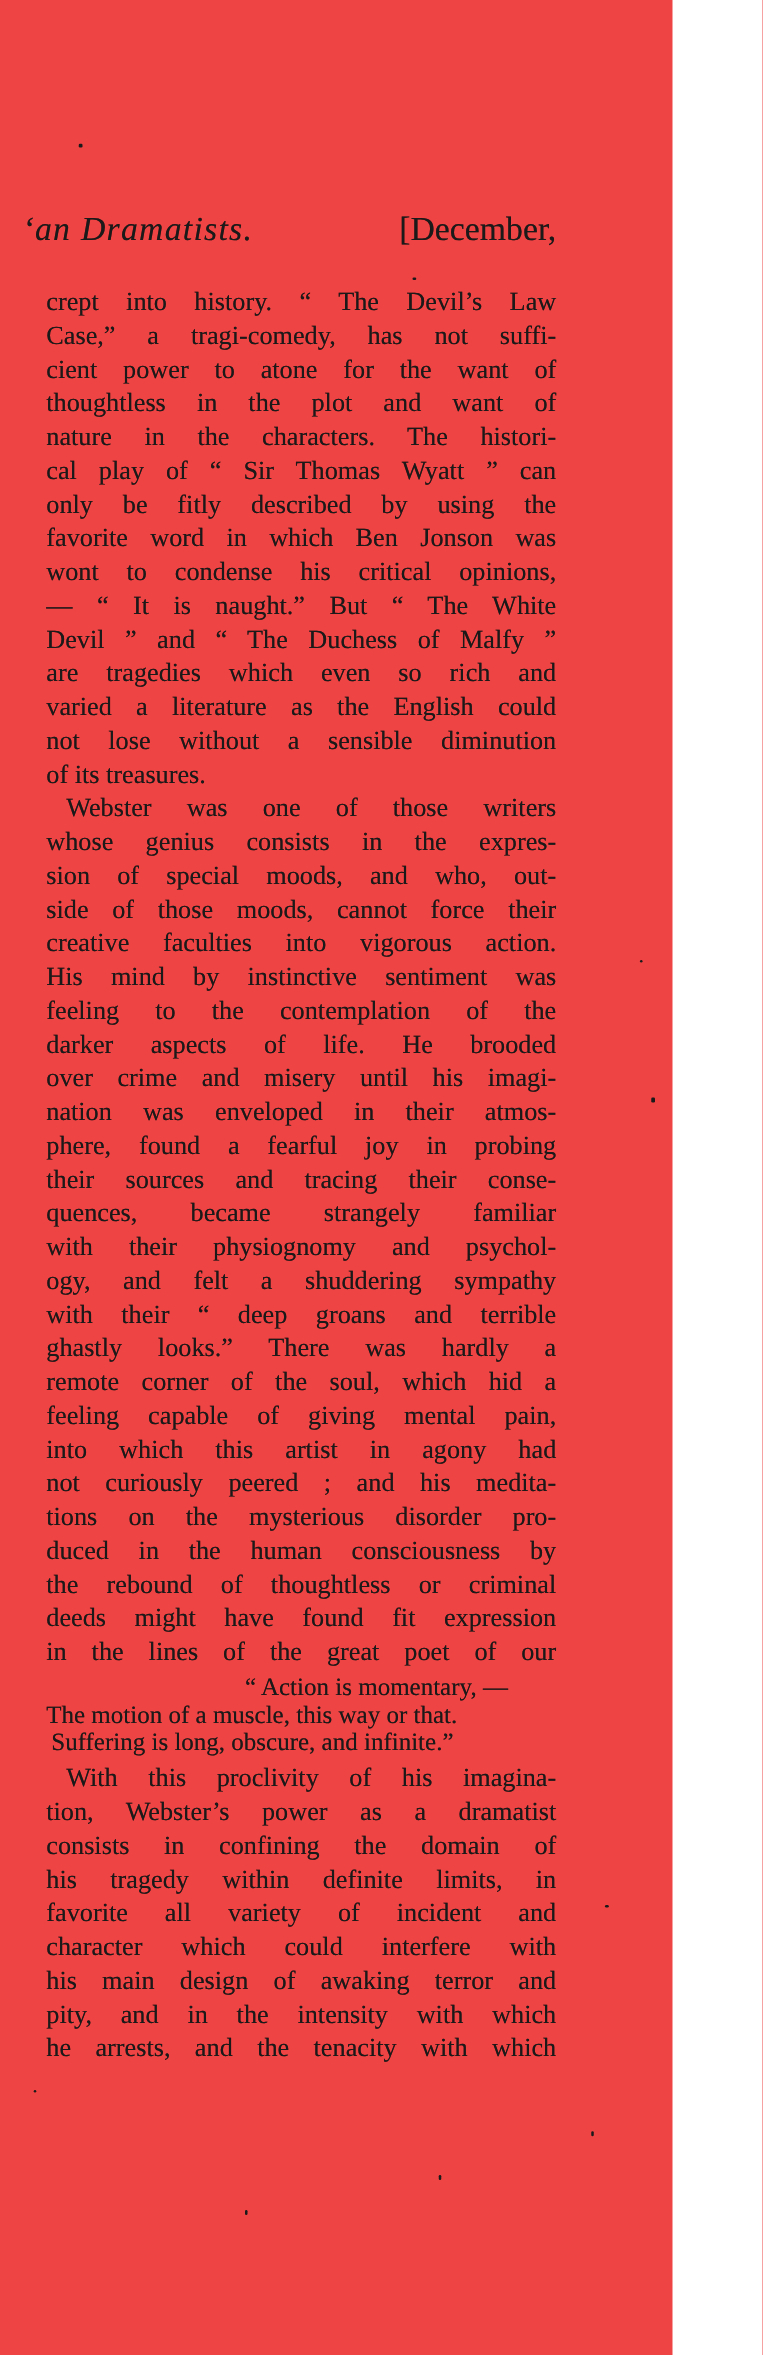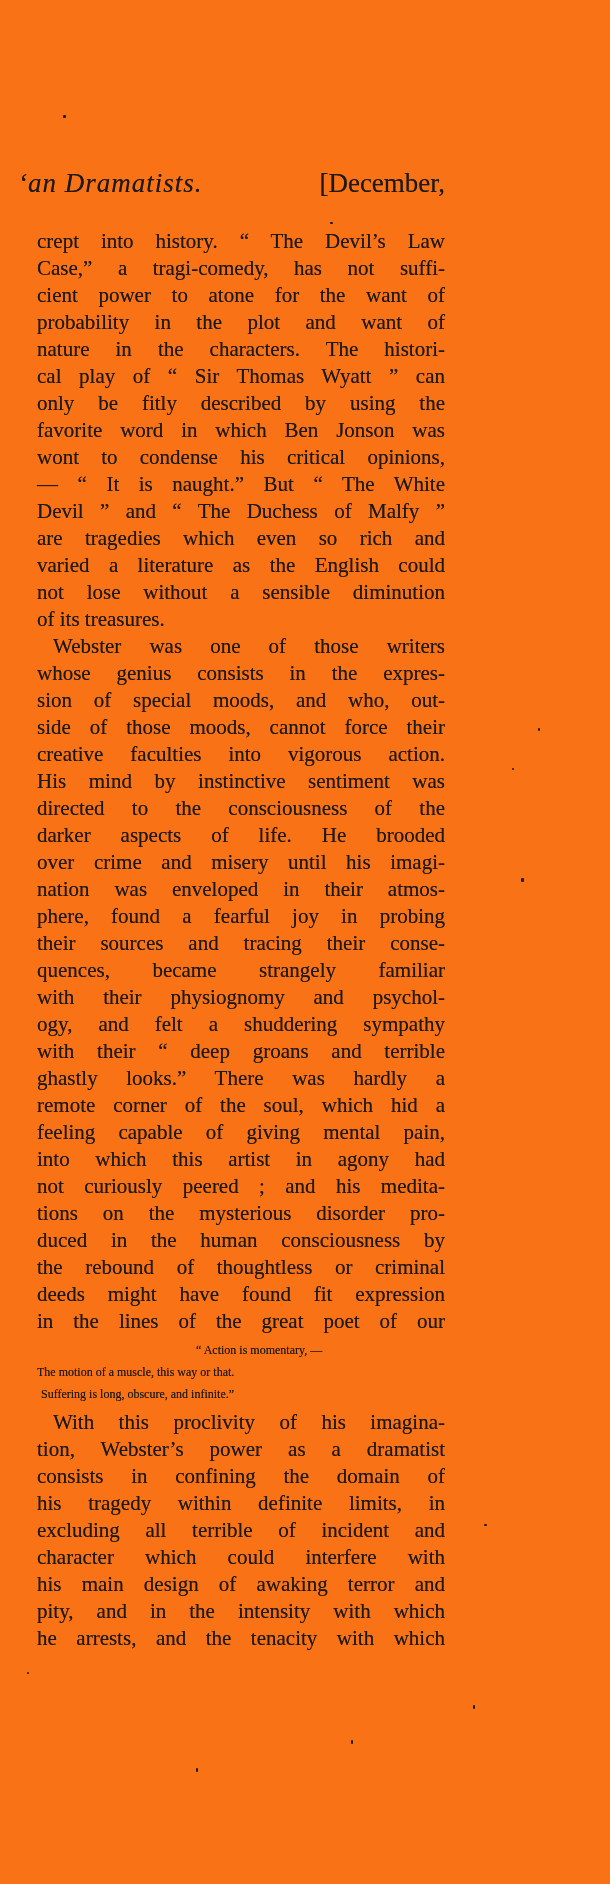--- a/index.html
+++ b/index.html
@@ -1,20 +1,20 @@
 <!DOCTYPE html>
 <html><head>
 <meta charset="utf-8">
 <style>
   html,body{margin:0;padding:0;}
   body{background:#ffffff;}
   .page{
     position:relative;
-    width:610px;height:1884px;
-    background:#f97316;
+    width:538px;height:1884px;
+    background:#ef4444;
     overflow:hidden;
     font-family:"Liberation Serif","DejaVu Serif",serif;
     color:#1a1a1a;
   }
   
   .running-head{
     position:absolute;left:18px;top:168px;width:427px;
     display:flex;justify-content:space-between;align-items:baseline;
     font-size:27px;line-height:30px;
     text-shadow:0 0 0.5px rgba(0,0,0,0.5);
@@ -24,21 +24,21 @@
   
   .column{
     position:absolute;left:37px;top:228px;width:408px;
     font-size:21px;line-height:27px;
     text-shadow:0 0 0.5px rgba(0,0,0,0.55);
   }
   .block{margin:0;padding:0;}
   .line{min-height:27px;}
   .line.j{text-align:justify;text-align-last:justify;}
   .line.ind{text-indent:16px;}
-  .block.quote{margin:4px 0 4px 0;font-size:12px;line-height:22px;}
+  .block.quote{margin:4px 0 4px 0;font-size:20px;line-height:22px;}
   .block.quote .line{min-height:22px;}
   
   .speck{position:absolute;background:#1a1a1a;border-radius:1px;}
 </style>
 </head>
 <body>
 
 <div class="page">
 
   <div class="speck" style="left:63px;top:115px;width:3px;height:3px;"></div>
@@ -55,41 +55,41 @@
   <div class="running-head">
     <span class="rh-left">ʻan Dramatists.</span>
     <span class="rh-right">[December,</span>
   </div>
 
   <div class="column" id="column">
       <div class="block para">
         <div class="line j">crept into history.  “ The Devil’s Law</div>
         <div class="line j">Case,” a tragi-comedy, has not suffi-</div>
         <div class="line j">cient power to atone for the want of</div>
-        <div class="line j">probability in the plot and want of</div>
+        <div class="line j">thoughtless in the plot and want of</div>
         <div class="line j">nature in the characters.  The histori-</div>
         <div class="line j">cal play of “ Sir Thomas Wyatt ” can</div>
         <div class="line j">only be fitly described by using the</div>
         <div class="line j">favorite word in which Ben Jonson was</div>
         <div class="line j">wont to condense his critical opinions,</div>
         <div class="line j">— “ It is naught.”  But “ The White</div>
         <div class="line j">Devil ” and “ The  Duchess of Malfy ”</div>
         <div class="line j">are tragedies which even so rich and</div>
         <div class="line j">varied a literature as the English could</div>
         <div class="line j">not lose without a sensible diminution</div>
         <div class="line">of its treasures.</div>
       </div>
       <div class="block para">
         <div class="line j ind">Webster was one of those writers</div>
         <div class="line j">whose genius consists in the expres-</div>
         <div class="line j">sion of special moods, and who, out-</div>
         <div class="line j">side of those moods, cannot force their</div>
         <div class="line j">creative faculties into vigorous action.</div>
         <div class="line j">His mind by instinctive sentiment was</div>
-        <div class="line j">directed to the consciousness of the</div>
+        <div class="line j">feeling to the contemplation of the</div>
         <div class="line j">darker aspects of life.  He brooded</div>
         <div class="line j">over crime and misery until his imagi-</div>
         <div class="line j">nation was enveloped in their atmos-</div>
         <div class="line j">phere, found a fearful joy in probing</div>
         <div class="line j">their sources and tracing their conse-</div>
         <div class="line j">quences, became strangely familiar</div>
         <div class="line j">with their physiognomy and psychol-</div>
         <div class="line j">ogy, and felt a shuddering sympathy</div>
         <div class="line j">with their “ deep groans and  terrible</div>
         <div class="line j">ghastly looks.”  There was hardly a</div>
@@ -106,20 +106,20 @@
       <div class="block quote">
         <div class="line" style="padding-left: 159px;">“ Action is momentary, —</div>
         <div class="line" style="padding-left: 0px;">The motion of a muscle, this way or that.</div>
         <div class="line" style="padding-left: 4px;">Suffering is long, obscure, and infinite.”</div>
       </div>
       <div class="block para">
         <div class="line j ind">With this proclivity of his imagina-</div>
         <div class="line j">tion, Webster’s power as a dramatist</div>
         <div class="line j">consists in confining the domain of</div>
         <div class="line j">his tragedy within definite limits, in</div>
-        <div class="line j">excluding all terrible of incident and</div>
+        <div class="line j">favorite all variety of incident and</div>
         <div class="line j">character which could interfere with</div>
         <div class="line j">his main design of awaking terror and</div>
         <div class="line j">pity, and in the intensity with which</div>
         <div class="line j">he arrests, and the tenacity with which</div>
       </div>
     </div>
 </div>
 
 </body></html>

